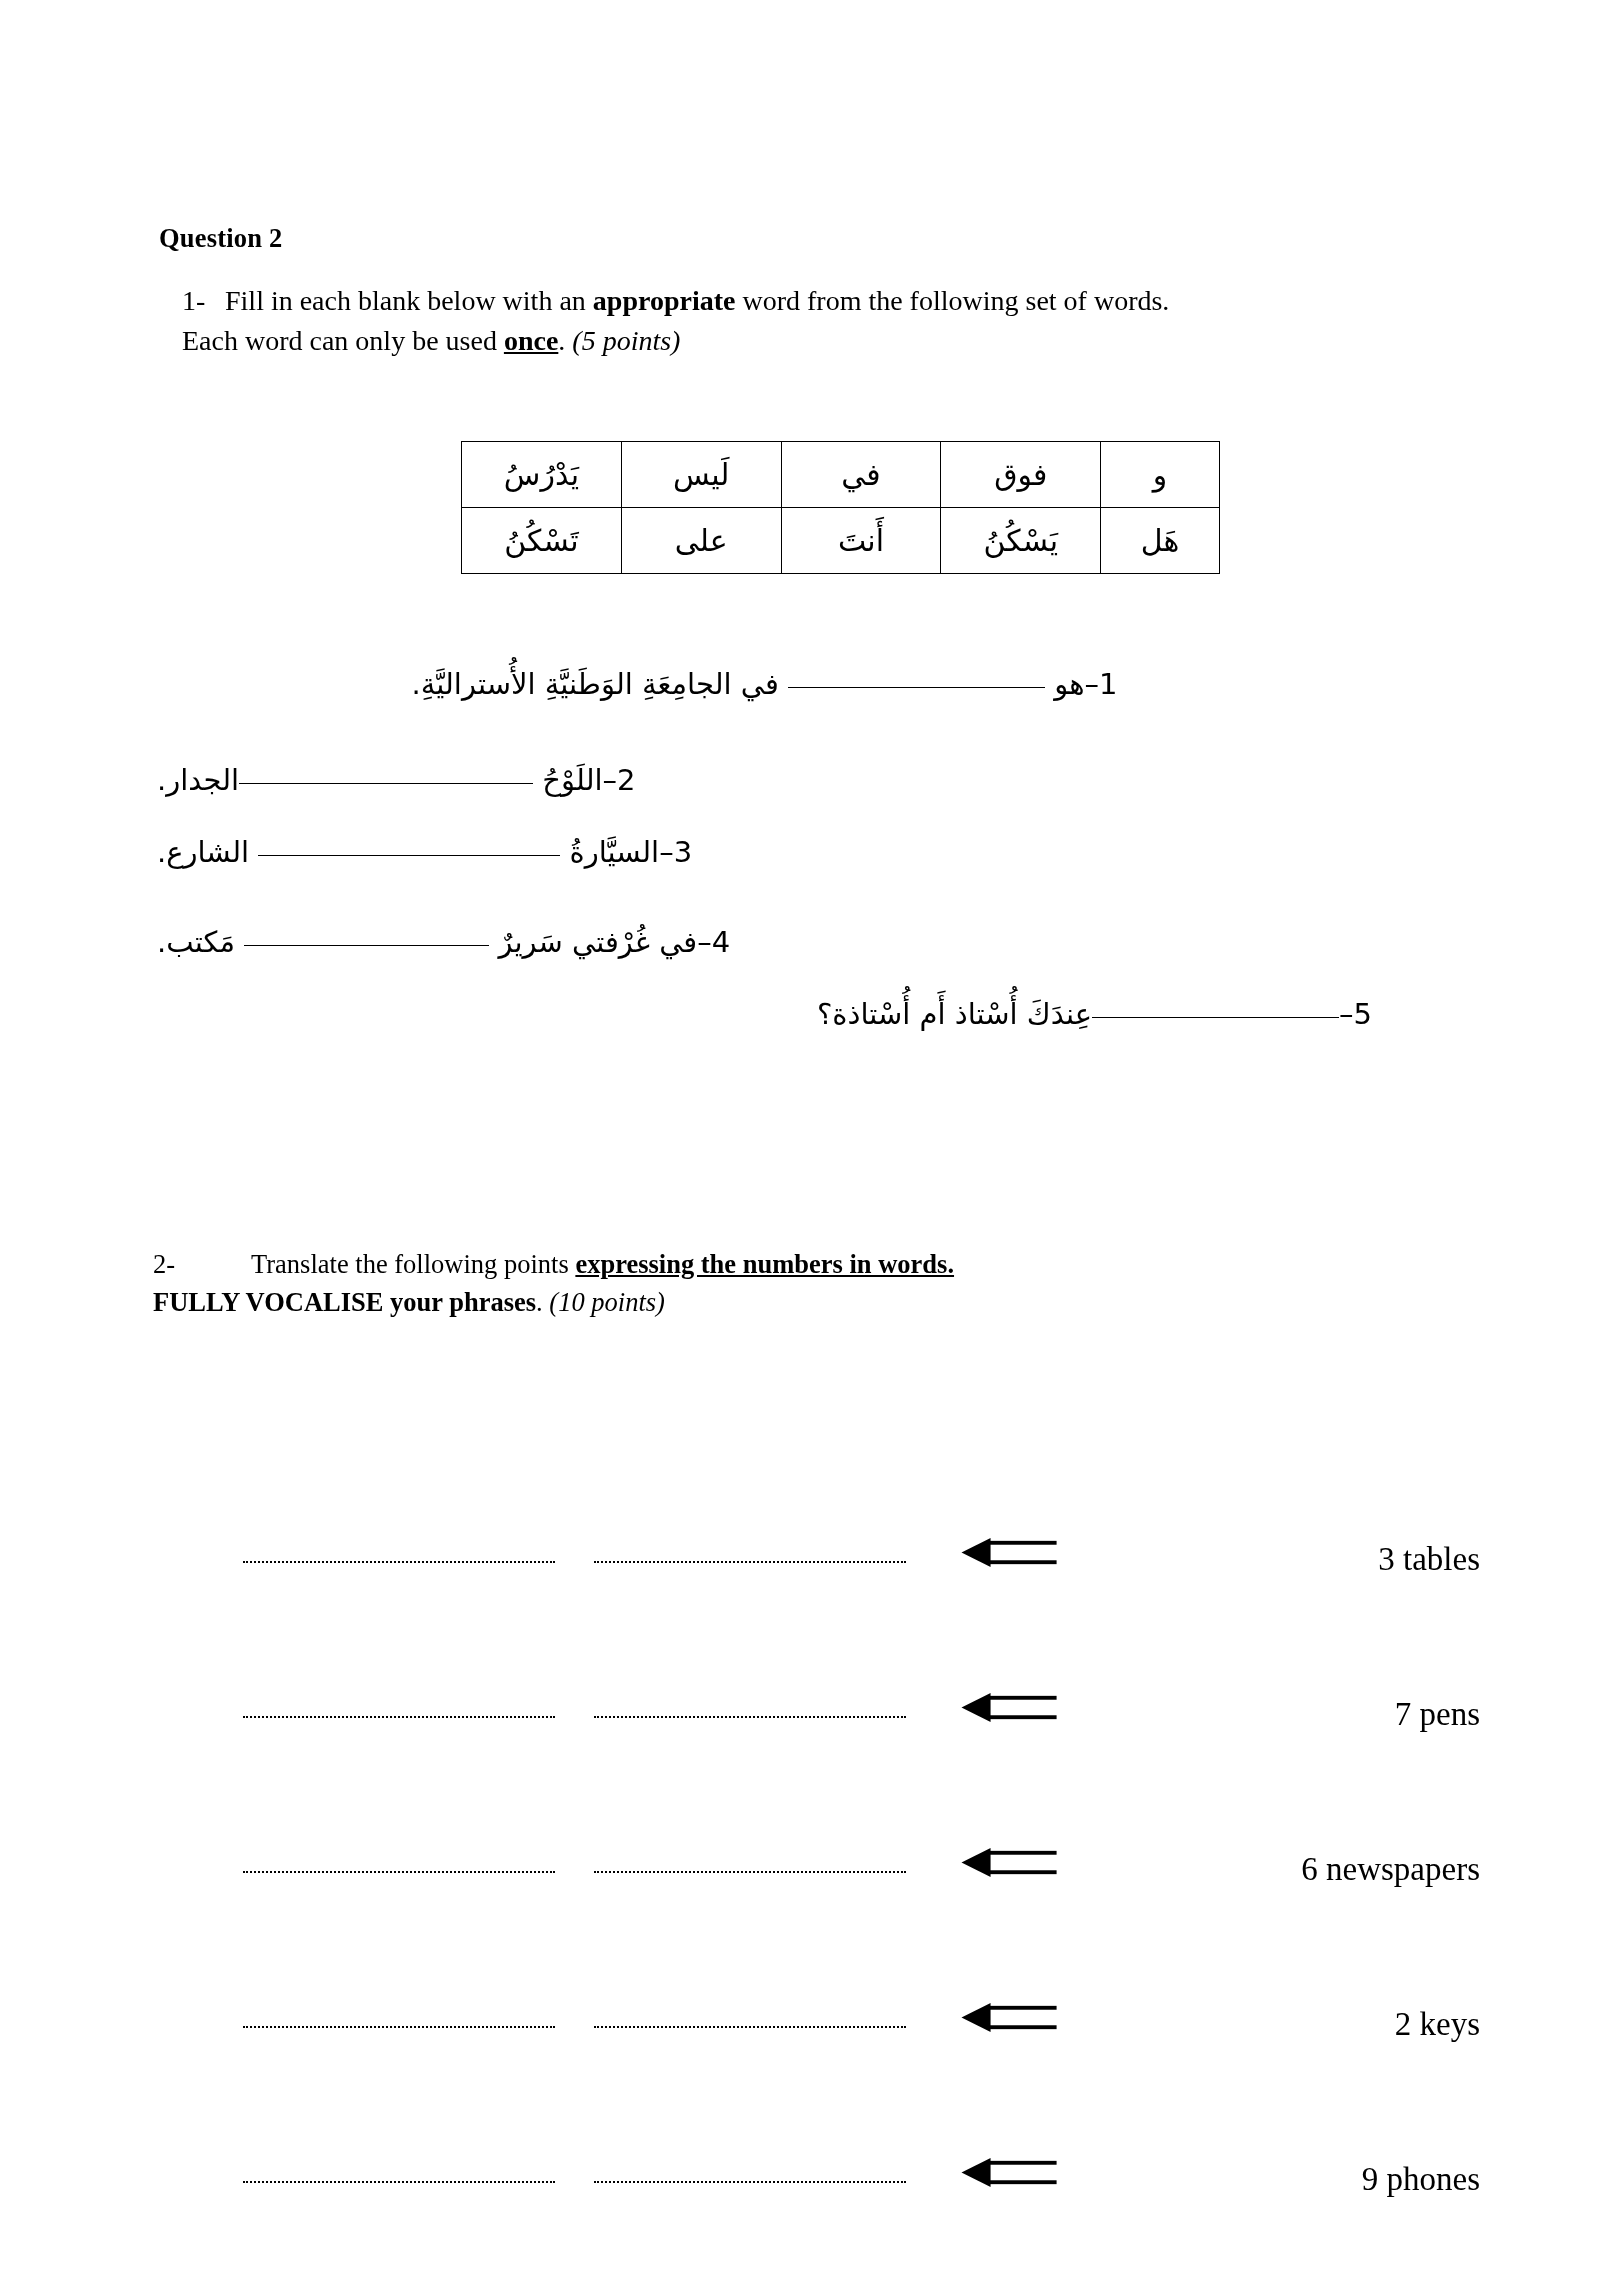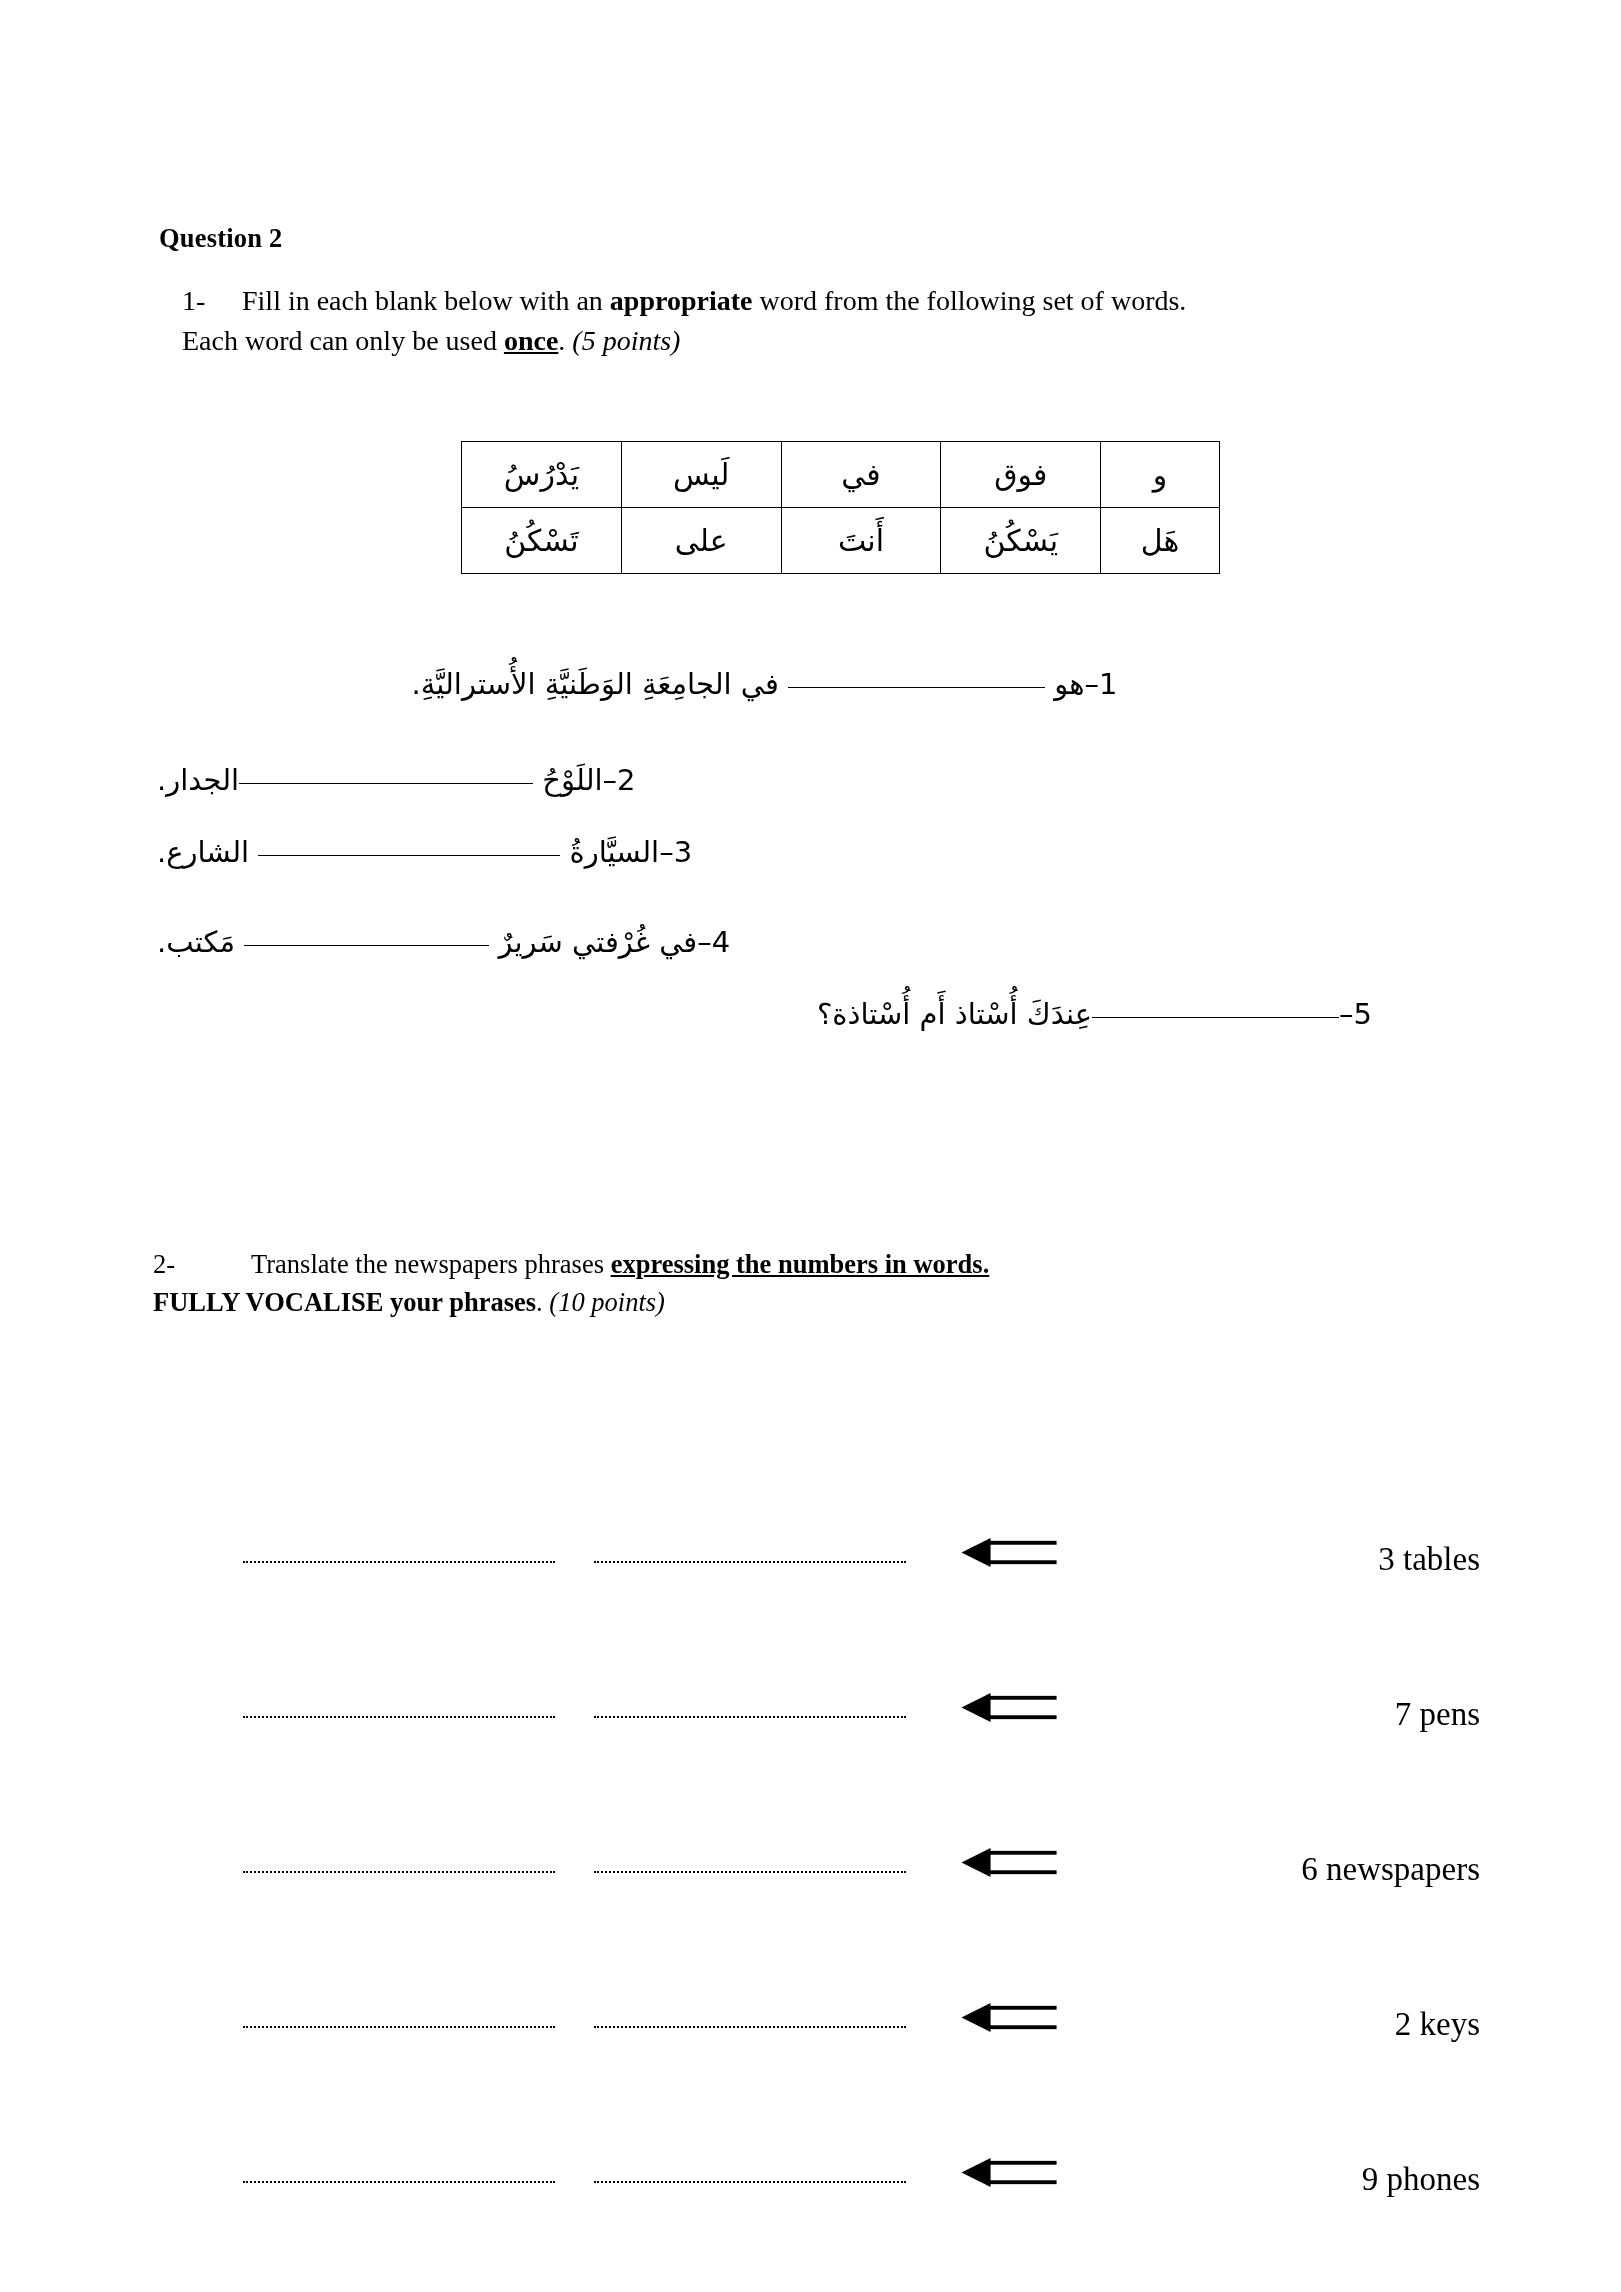--- a/index.html
+++ b/index.html
@@ -42,21 +42,21 @@
     font-size: 28px;
     line-height: 1.42;
   }
   .instr1 .num {
     position: absolute;
     left: 0;
     top: 0;
     width: 43px;
   }
   .instr1 .body {
-    margin-left: 60px;
+    margin-left: 43px;
   }
   .bold { font-weight: bold; }
   .uline { text-decoration: underline; }
   .ital { font-style: italic; }
 
   
   .word-table {
     position: absolute;
     left: 461px;
     top: 441px;
@@ -228,21 +228,21 @@
       <span class="rowinner">
         <span class="lead">5–</span><span class="lead"></span><span class="rule w5"></span><span class="lead">عِندَكَ أُسْتاذ أَم أُسْتاذة؟</span>
       </span>
     </div>
 
   </div>
 
   <div class="instr2">
     <span class="num2">2-</span>
     <span class="body2">
-      <span>Translate the newspapers phrases </span><span class="bold uline">expressing the numbers in words.</span><br>
+      <span>Translate the following points </span><span class="bold uline">expressing the numbers in words.</span><br>
       <span class="bold">FULLY VOCALISE your phrases</span><span>. </span><span class="ital">(10 points)</span>
     </span>
   </div>
 
   <div class="trans">
 
     <div class="trans-row">
       <span class="dots a"></span>
       <span class="dots b"></span>
       <span class="arrow">

